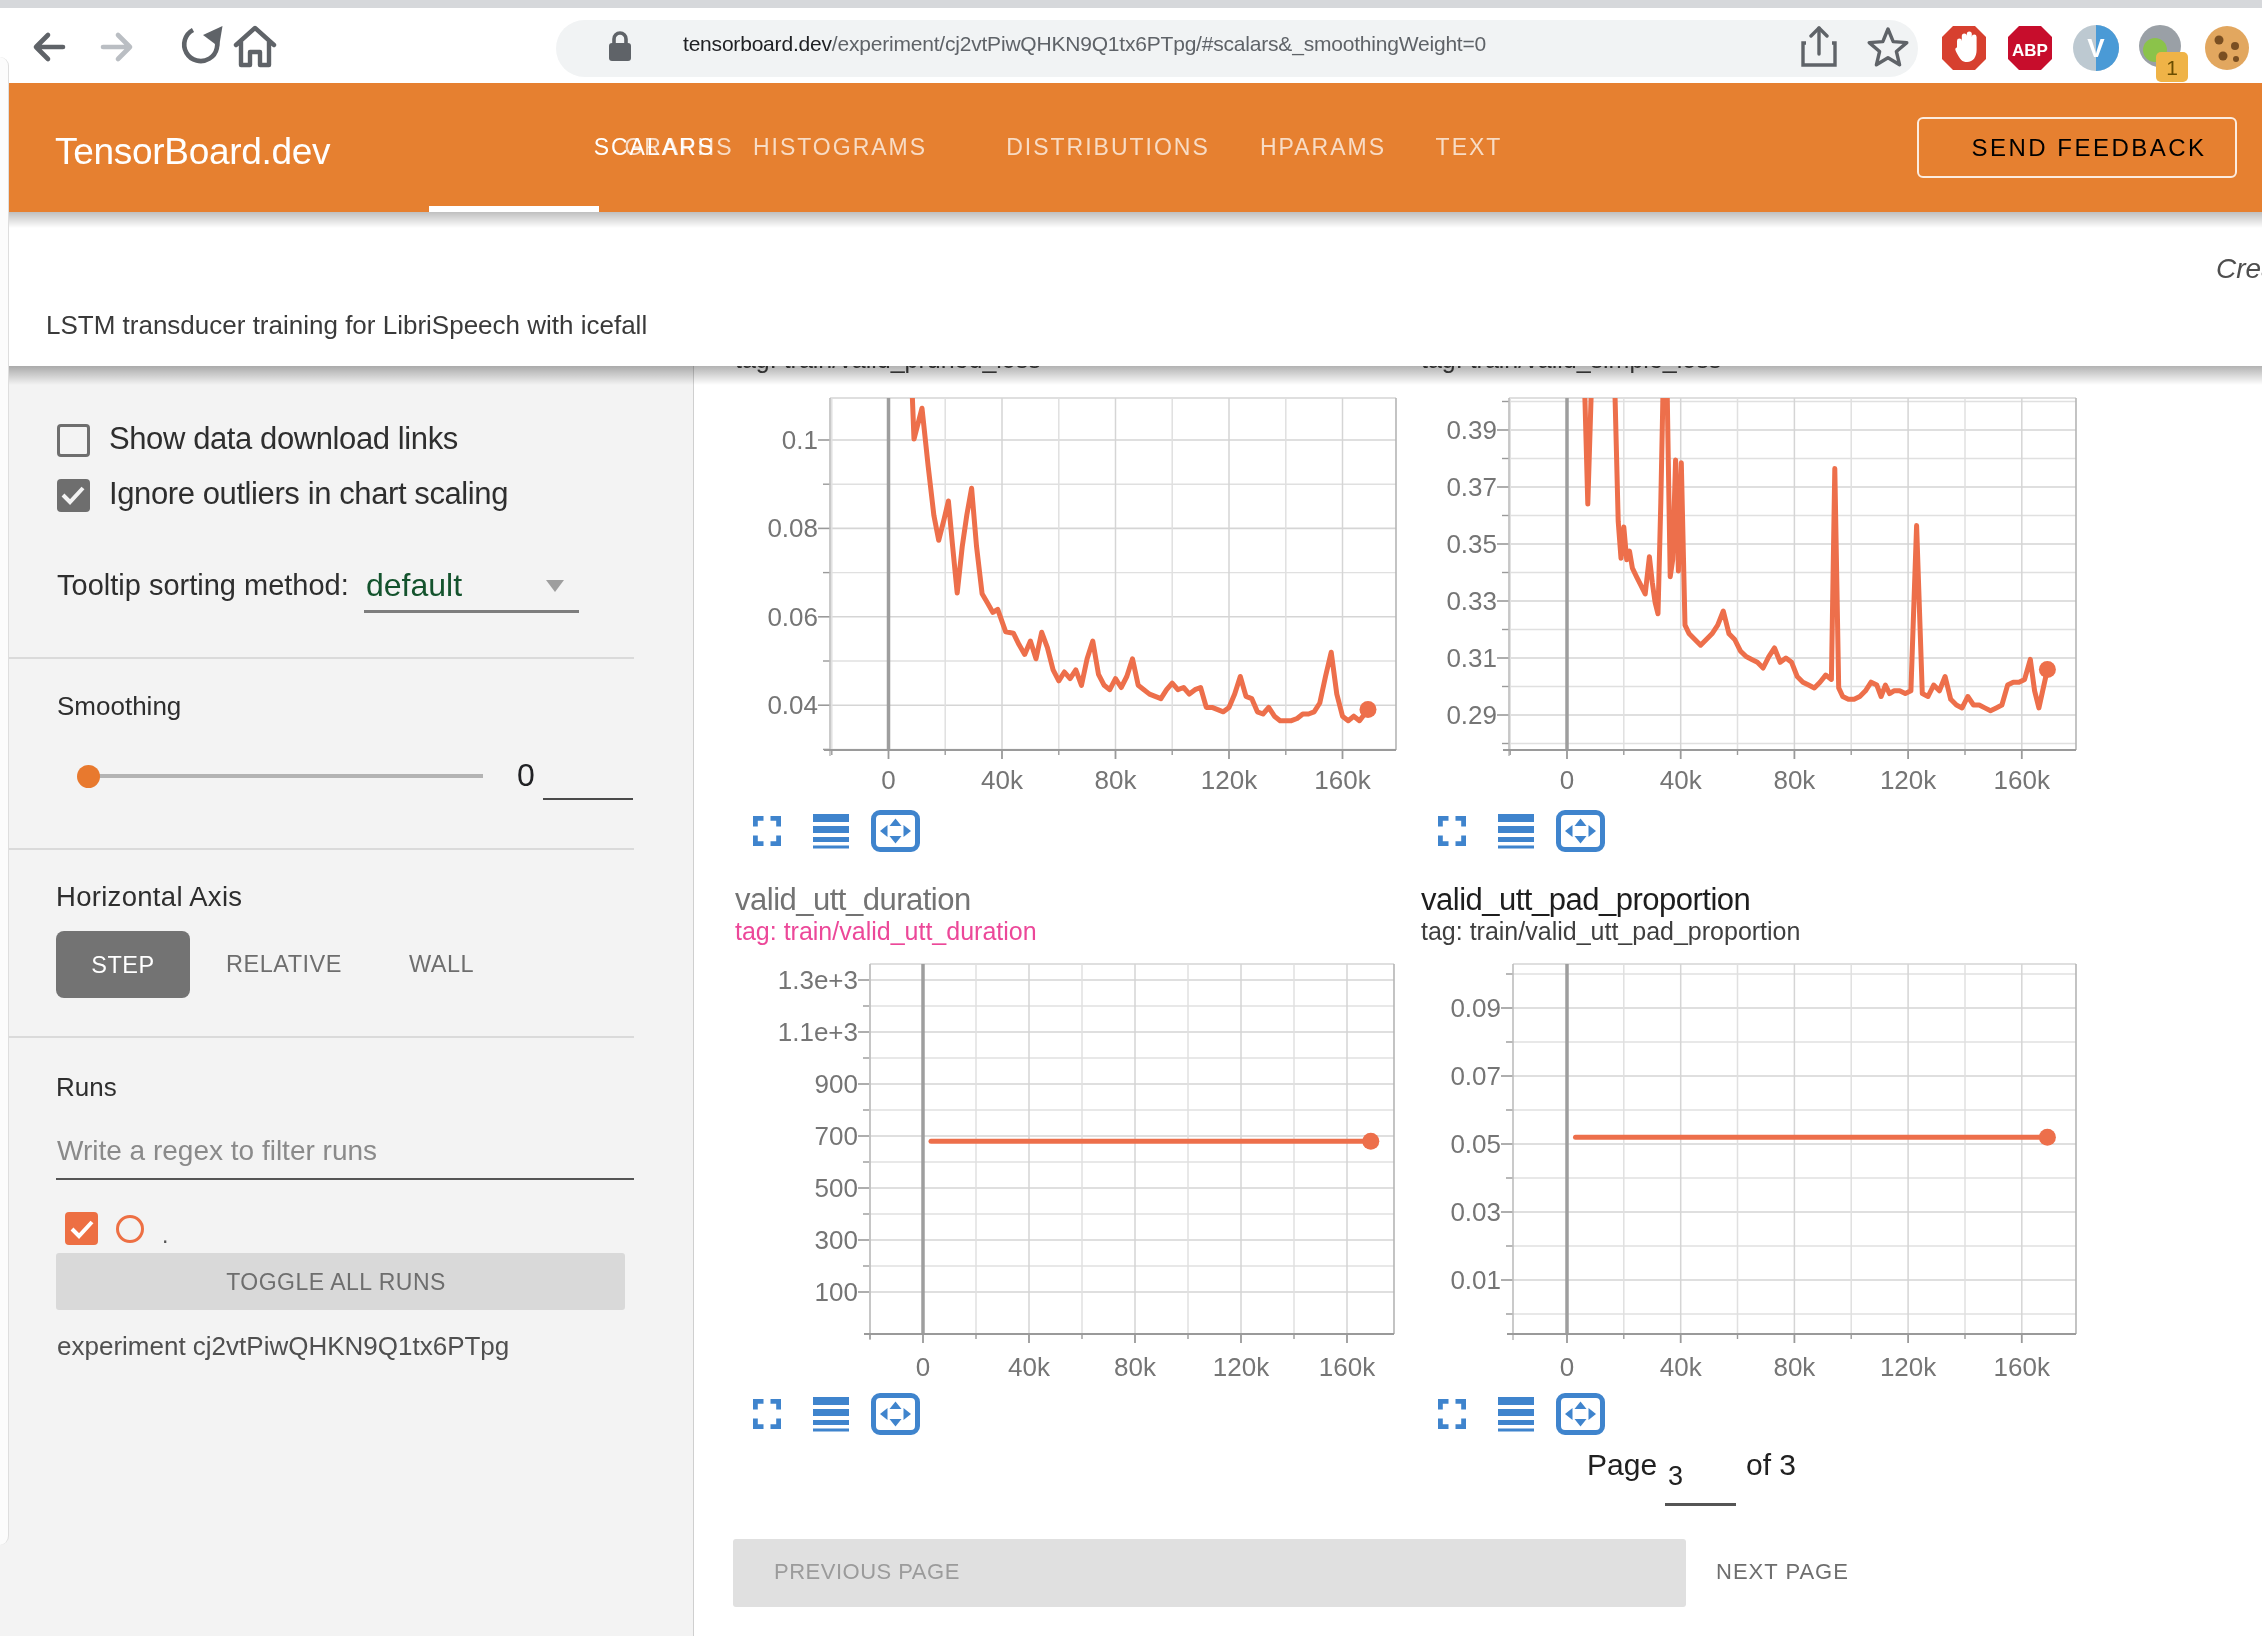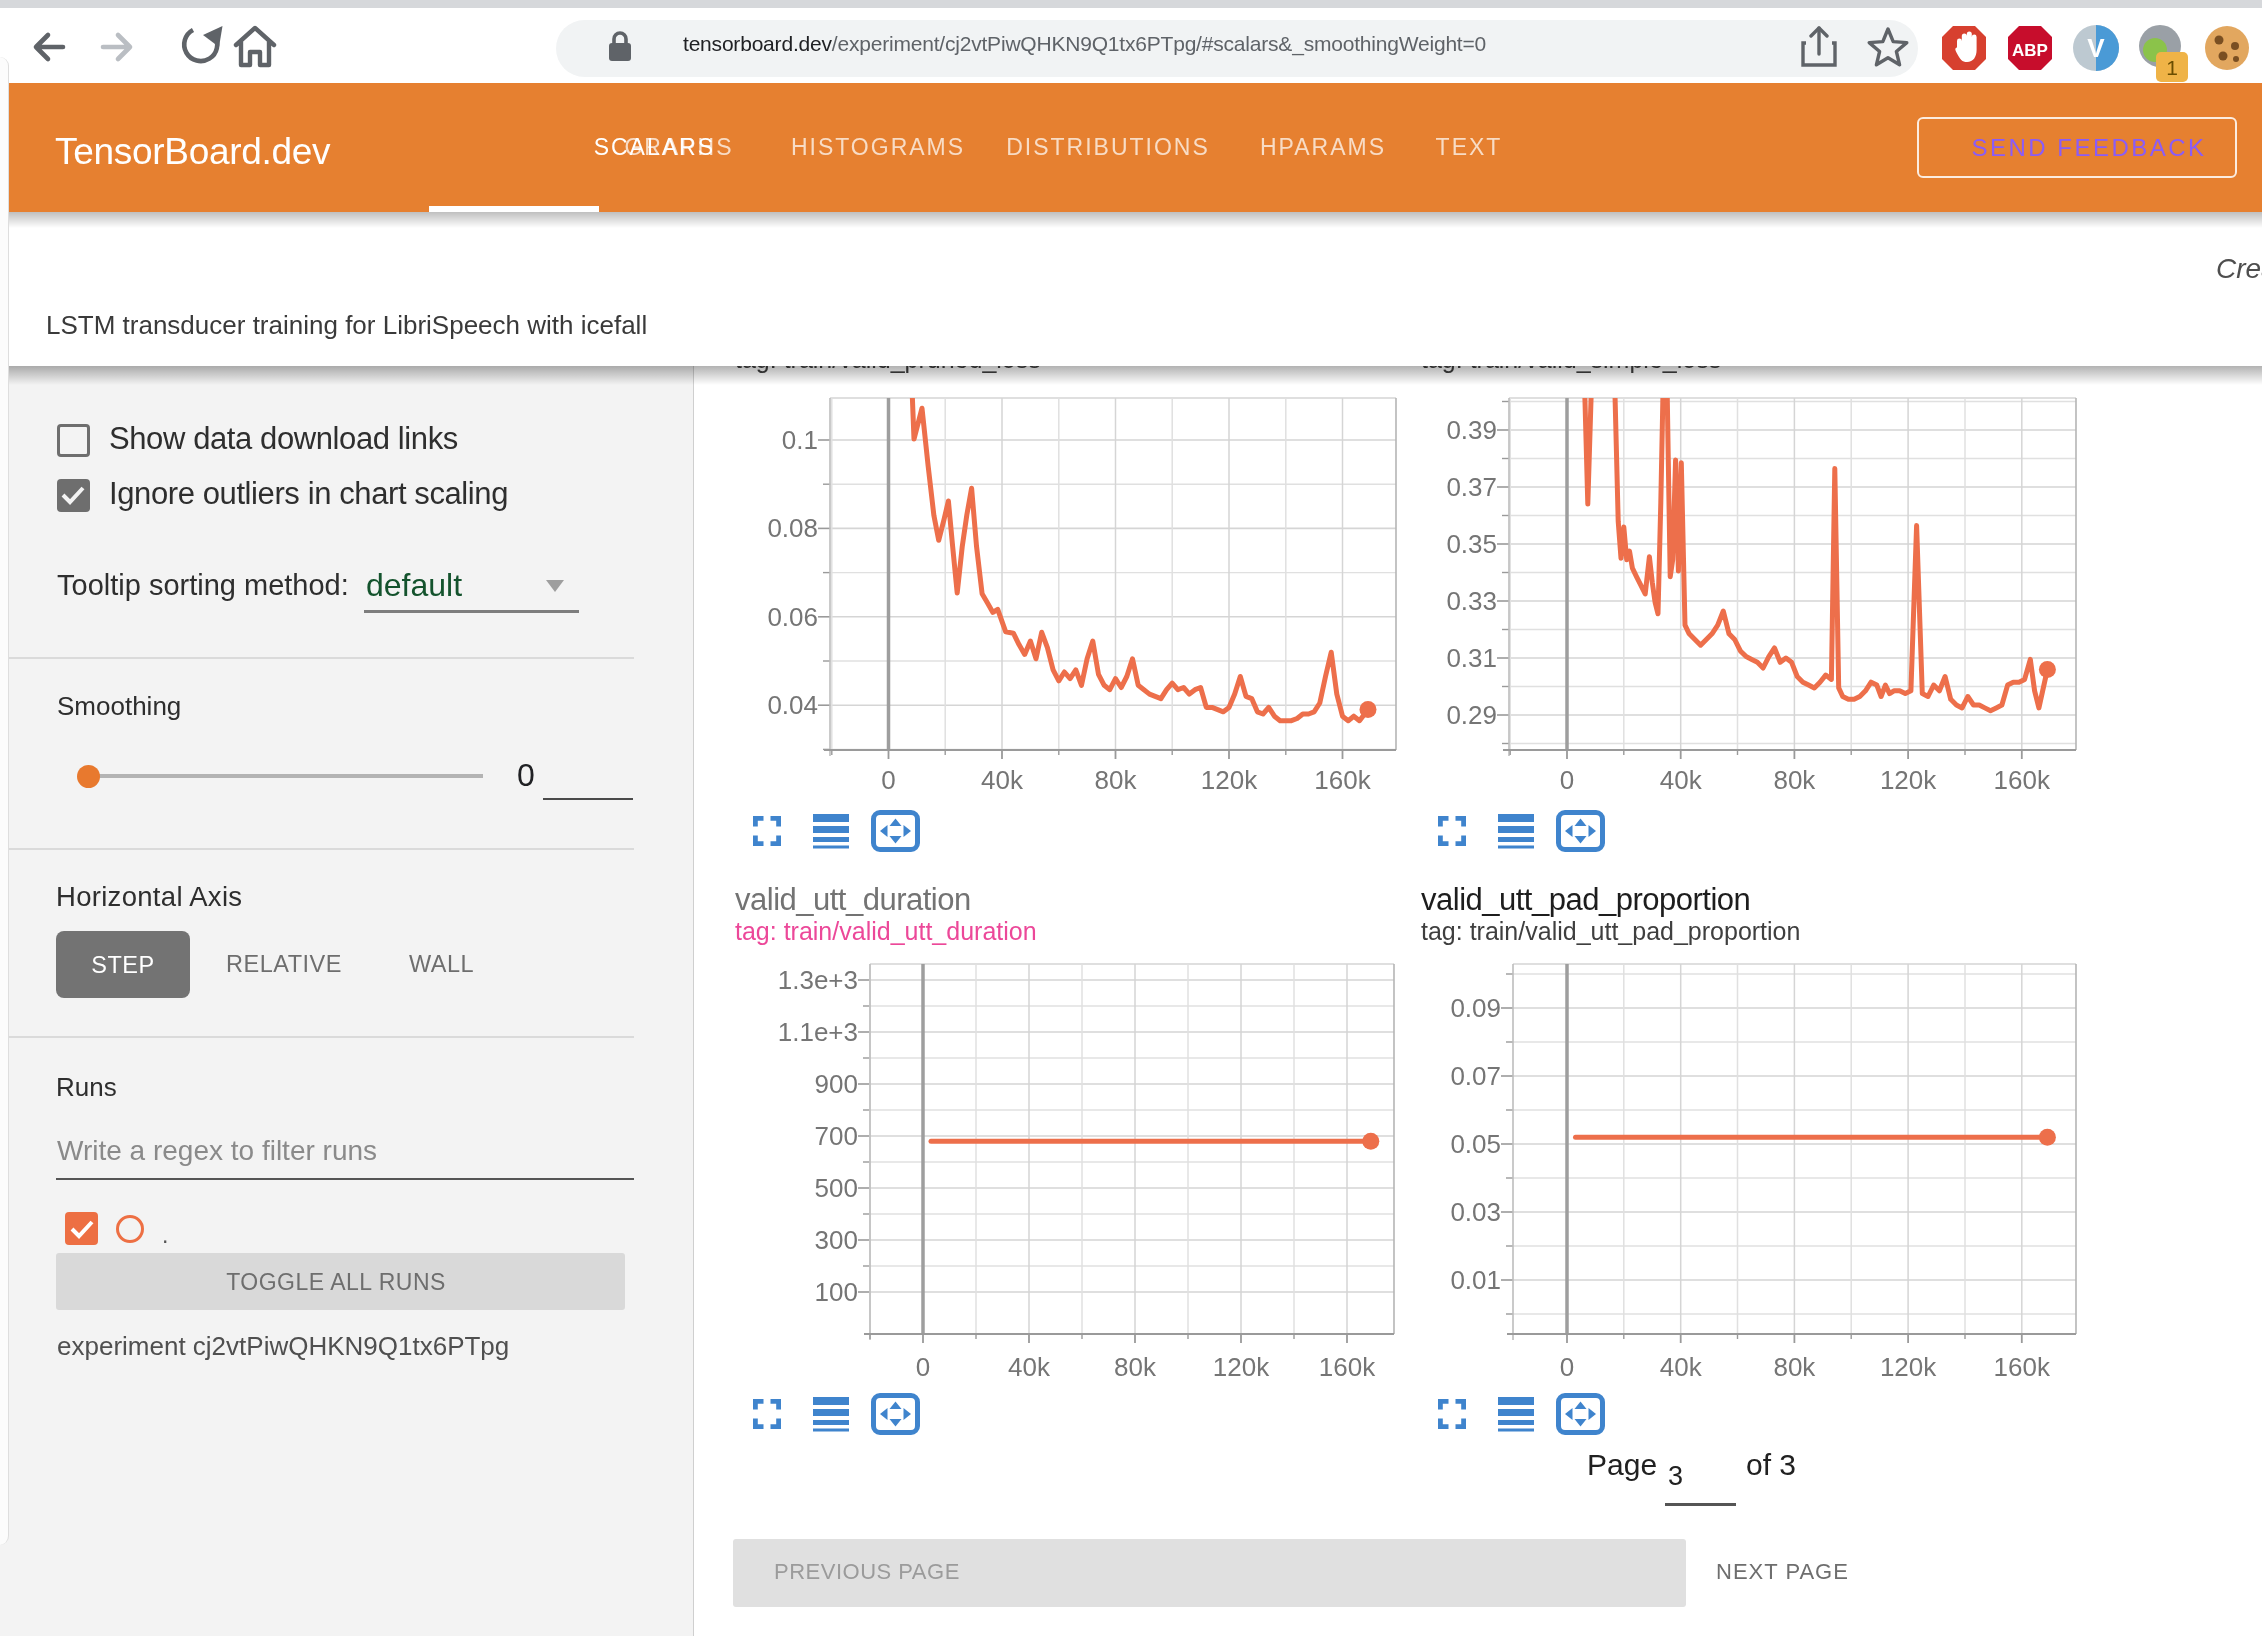--- a/index.html
+++ b/index.html
@@ -52,27 +52,27 @@
 <circle cx="289" cy="24" r="22" fill="#e2a75f"></circle>
 <circle cx="281" cy="16" r="4.5" fill="#7a4f22"></circle>
 <circle cx="297" cy="22" r="4" fill="#7a4f22"></circle>
 <circle cx="285" cy="32" r="4.5" fill="#7a4f22"></circle>
 <circle cx="298" cy="35" r="3" fill="#7a4f22"></circle>
 </svg>
 <div class="abs" style="left:0;top:83px;width:2262px;height:129px;background:#e68030"></div>
 <div class="abs" style="left:55px;top:131px;font-size:37px;color:#ffffff;letter-spacing:-0.3px">TensorBoard.dev</div>
 <div class="abs" style="left:315px;top:134px;width:400px;text-align:right;font-size:23px;letter-spacing:2px;color:#ffffff;font-weight:500">SCALARS</div>
 <div class="abs" style="left:479px;top:134px;width:400px;text-align:center;font-size:23px;letter-spacing:2px;color:rgba(255,255,255,0.72);font-weight:500">GRAPHS</div>
-<div class="abs" style="left:678px;top:134px;width:400px;text-align:center;font-size:23px;letter-spacing:2px;color:rgba(255,255,255,0.72);font-weight:500">HISTOGRAMS</div>
+<div class="abs" style="left:640px;top:134px;width:400px;text-align:center;font-size:23px;letter-spacing:2px;color:rgba(255,255,255,0.72);font-weight:500">HISTOGRAMS</div>
 <div class="abs" style="left:908px;top:134px;width:400px;text-align:center;font-size:23px;letter-spacing:2px;color:rgba(255,255,255,0.72);font-weight:500">DISTRIBUTIONS</div>
 <div class="abs" style="left:1123px;top:134px;width:400px;text-align:center;font-size:23px;letter-spacing:2px;color:rgba(255,255,255,0.72);font-weight:400">HPARAMS</div>
 <div class="abs" style="left:1269px;top:134px;width:400px;text-align:center;font-size:23px;letter-spacing:2px;color:rgba(255,255,255,0.72);font-weight:400">TEXT</div>
 <div class="abs" style="left:429px;top:206px;width:170px;height:6px;background:#ffffff"></div>
 <div class="abs" style="left:1917px;top:117px;width:320px;height:61px;border:2.5px solid rgba(255,255,255,0.85);border-radius:6px"></div>
-<div class="abs" style="left:1917px;top:134px;width:344px;text-align:center;font-size:24px;letter-spacing:2.5px;color:#8b5cf6;font-weight:500">SEND FEEDBACK</div>
+<div class="abs" style="left:1917px;top:134px;width:344px;text-align:center;font-size:24px;letter-spacing:2.5px;color:#000000;font-weight:500">SEND FEEDBACK</div>
 <div class="abs" style="left:0;top:212px;width:2262px;height:154px;background:#ffffff;z-index:30"></div>
 <div class="abs" style="left:0;top:212px;width:2262px;height:16px;background:linear-gradient(to bottom, rgba(0,0,0,0.25), rgba(0,0,0,0));z-index:31"></div>
 <div class="abs" style="left:2216px;top:253px;font-size:28px;font-style:italic;color:#4e4e4e;white-space:nowrap;z-index:32">Created</div>
 <div class="abs" style="left:46px;top:310px;font-size:26px;color:#3a3a3a;z-index:32">LSTM transducer training for LibriSpeech with icefall</div>
 <div class="abs" style="left:0;top:366px;width:694px;height:1270px;background:#f3f3f3;border-right:1.5px solid #cfcfcf"></div>
 <div class="abs" style="left:0;top:57px;width:9px;height:1488px;background:#fcfcfc;border-right:1px solid #dedede;border-radius:0 9px 9px 0;z-index:40"></div>
 <div class="abs" style="left:695px;top:366px;width:1567px;height:1270px;background:#ffffff"></div>
 <div class="abs" style="left:735px;top:345px;font-size:25px;color:#3f3f3f">tag: train/valid_pruned_loss</div>
 <div class="abs" style="left:1421px;top:345px;font-size:25px;color:#3f3f3f">tag: train/valid_simple_loss</div>
 <svg width="2262" height="1636" viewBox="0 0 2262 1636" style="position:absolute;left:0;top:0">

